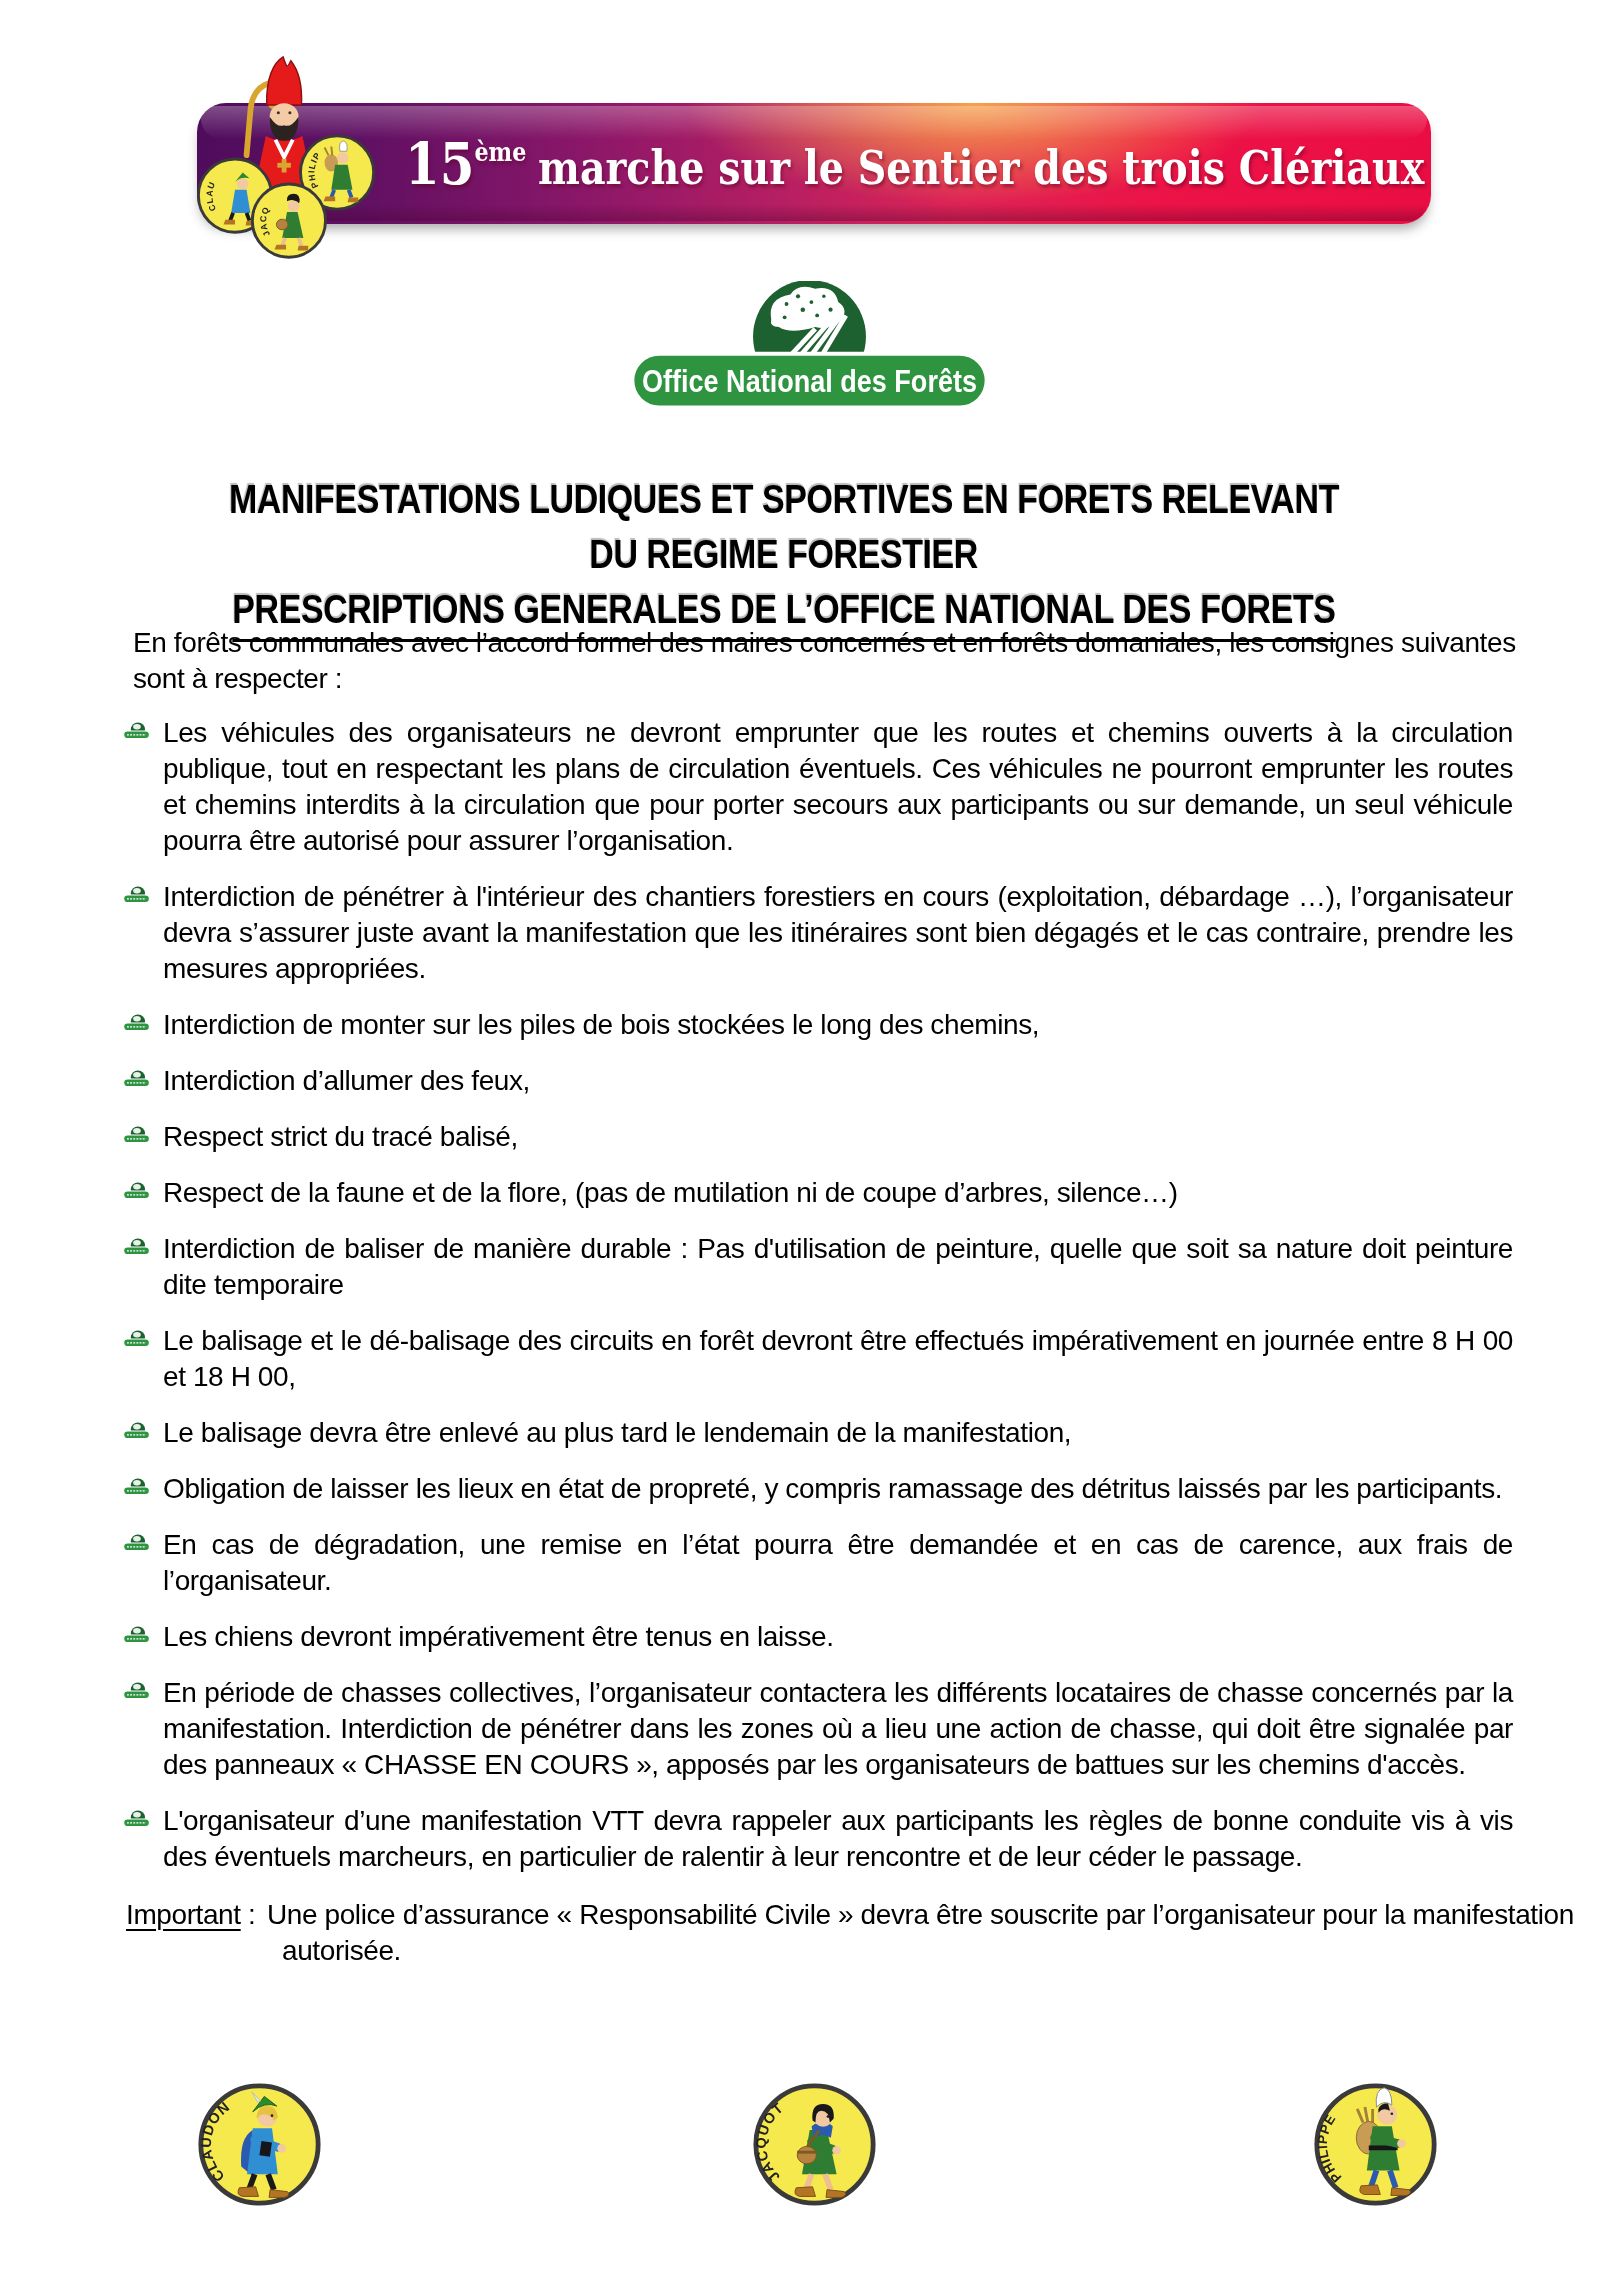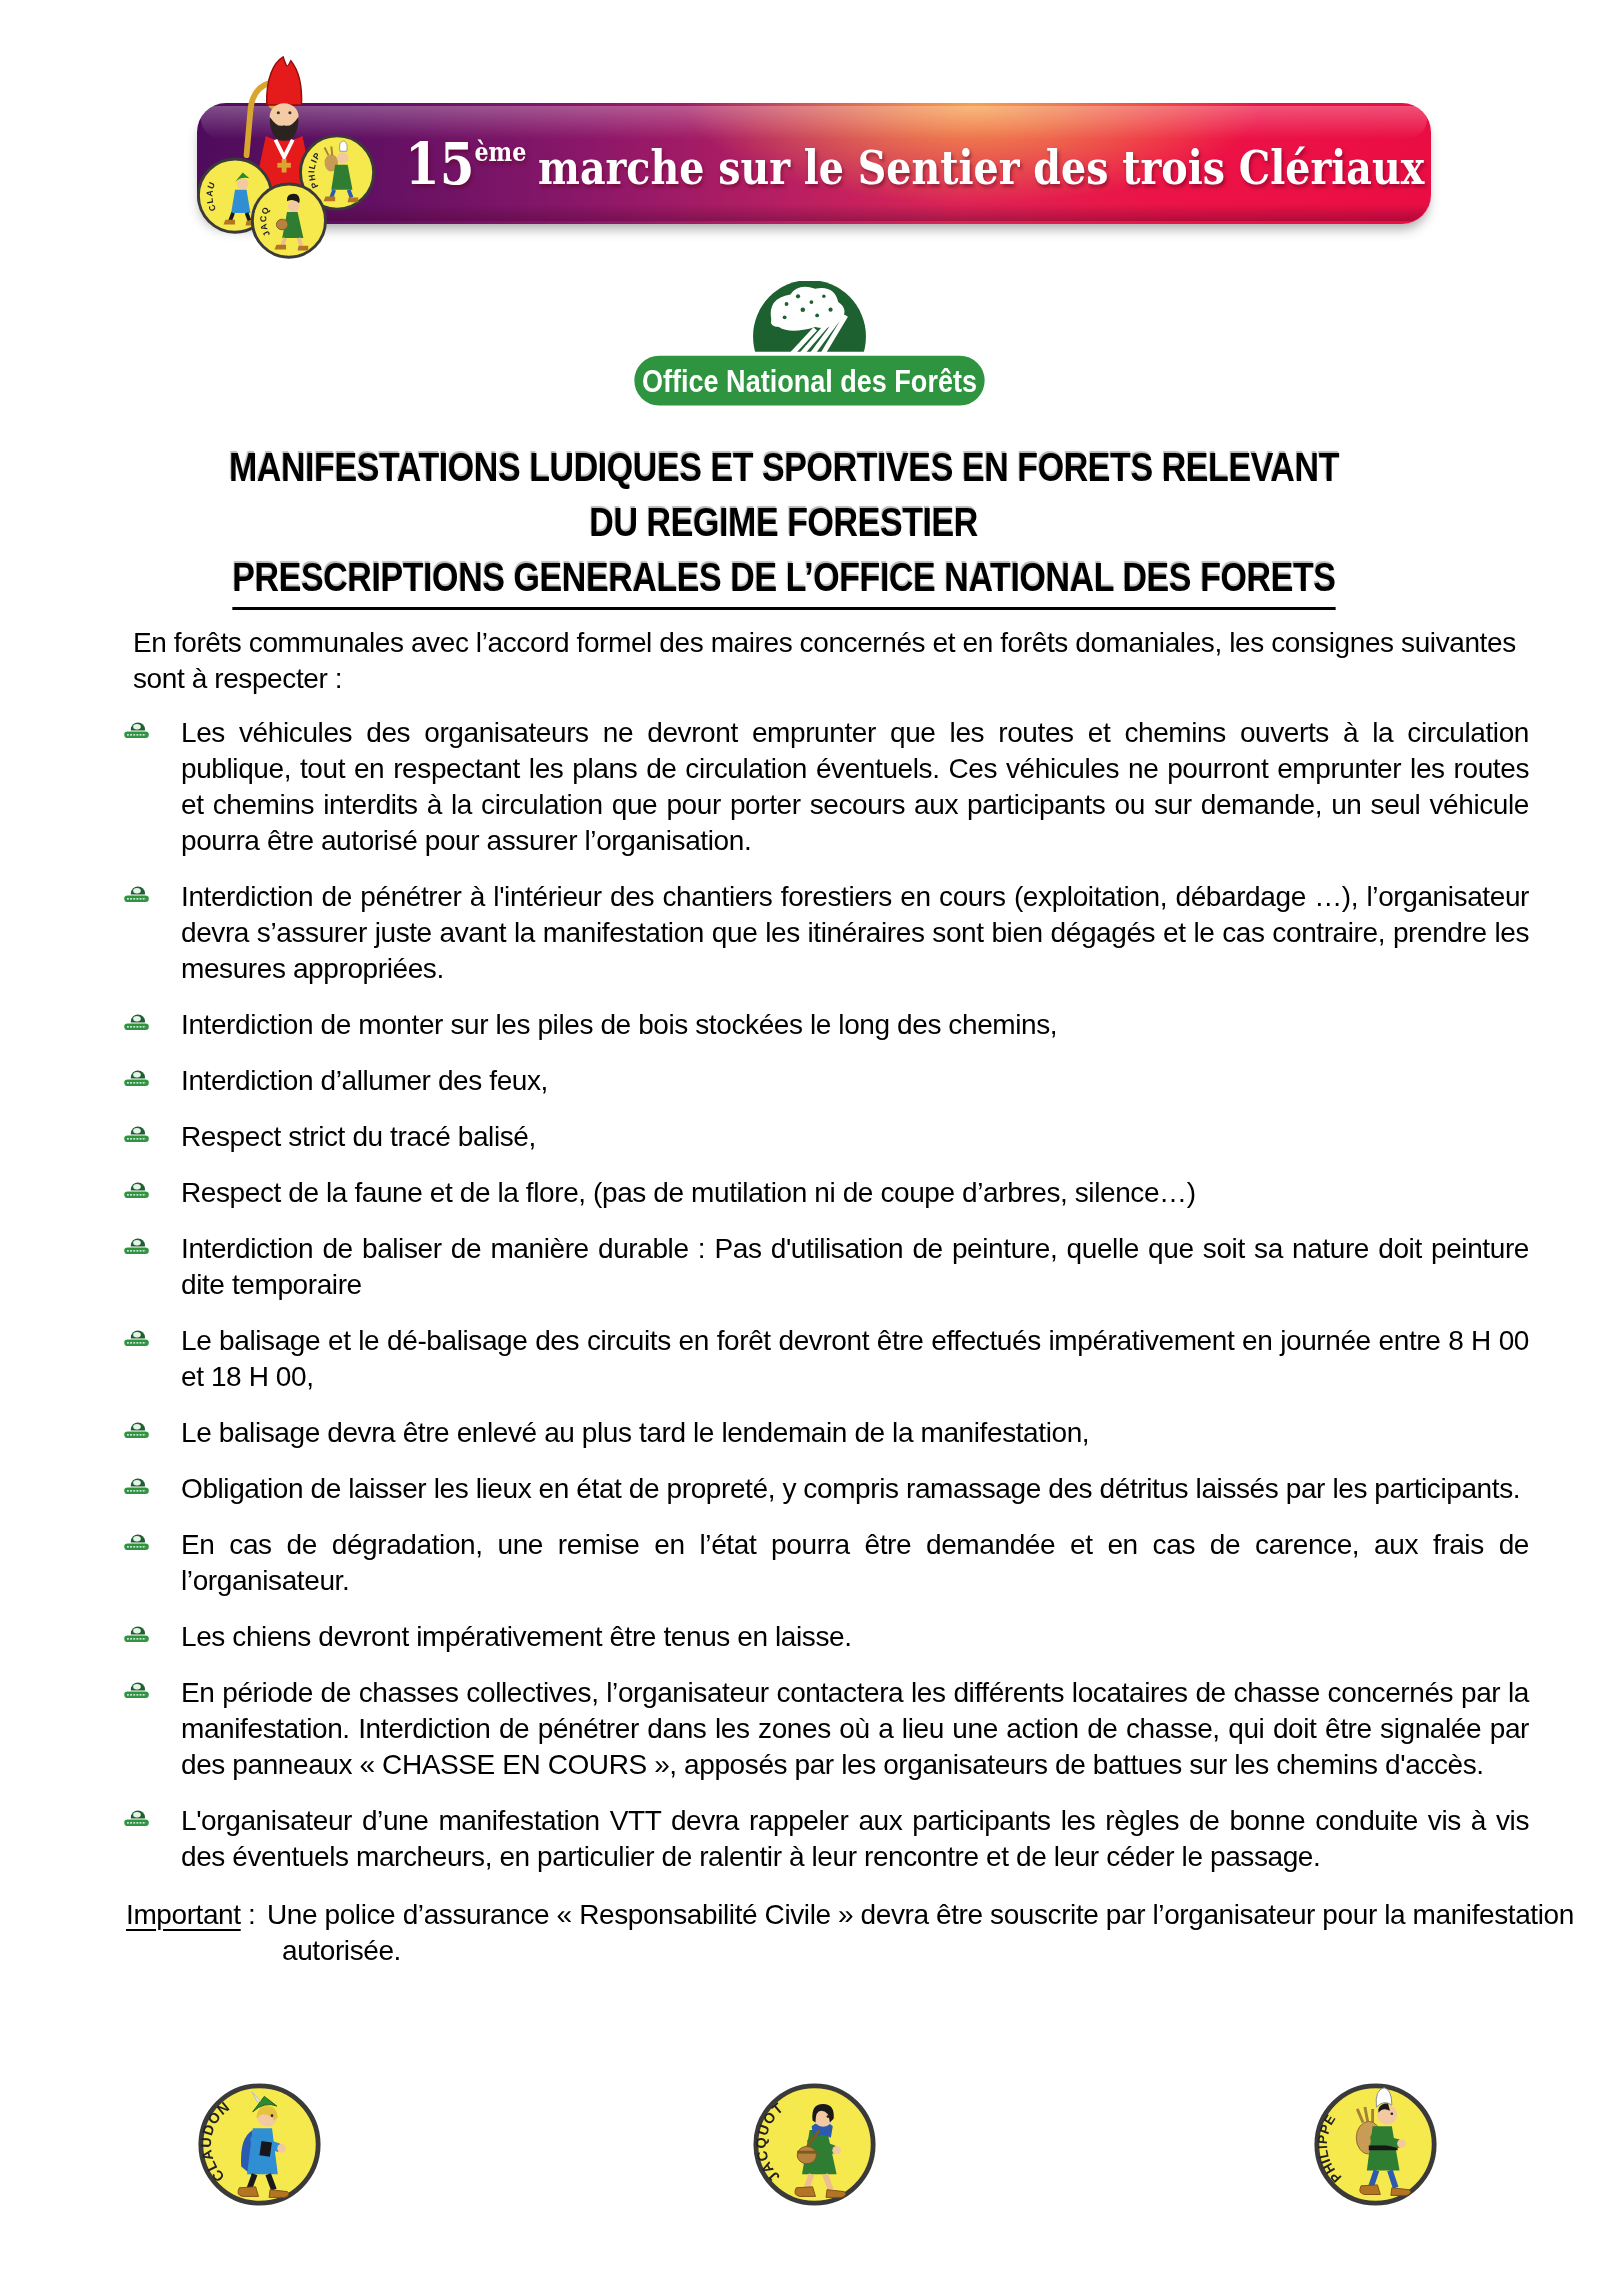--- a/index.html
+++ b/index.html
@@ -26,31 +26,31 @@
   .b-num{font-size:58px;}
   .b-sup{font-size:26px;vertical-align:23px;}
   .b-rest{margin-left:13.4px;}
   .emblem{position:absolute;left:190px;top:55px;width:194px;height:208px;z-index:3;}
 
   
   .onf{position:absolute;left:627px;top:281px;width:365px;height:134px;}
   svg text{font-family:"Liberation Sans",sans-serif;}
 
   
-  .headings{position:absolute;left:0;top:440px;width:1568px;text-align:center;}
+  .headings{position:absolute;left:0;top:472px;width:1568px;text-align:center;}
   .h-line{font-size:40px;font-weight:700;line-height:55px;margin:0;color:#000;}
   .h-line>span{display:inline-block;transform:scaleX(.85);letter-spacing:-0.5px;white-space:nowrap;
     text-shadow:-1px -1.9px 1px rgba(130,130,130,.55);}
   .h-underline>span{border-bottom:3.8px solid #000;padding-bottom:1.9px;}
 
   
   .flow{position:absolute;left:0;top:625px;width:1617px;padding-left:13px;}
   .intro{margin:0 0 0 120px;width:1395px;font-size:28px;line-height:36px;letter-spacing:-0.4px;}
   ul.rules{list-style:none;margin:18px 0 0 109px;padding:0;width:1407px;}
-  li.item{display:flex;gap:30px;margin-bottom:20px;font-size:28px;line-height:36px;
+  li.item{display:flex;gap:12px;margin-bottom:20px;font-size:28px;line-height:36px;
     letter-spacing:-0.4px;text-align:justify;}
   li.item .itext{width:1350px;}
   .blt{flex:none;width:29px;height:20px;margin-top:6.7px;}
   .blt svg{display:block;width:29px;height:20px;}
   .important{margin:22px 0 0 113px;width:1400px;font-size:28px;line-height:36px;
     letter-spacing:-0.4px;padding-left:156px;text-indent:-156px;}
   .imp-label{text-decoration:underline;text-decoration-thickness:1.9px;text-underline-offset:4.8px;}
   .imp-sep{margin-right:11.5px;}
 
   

